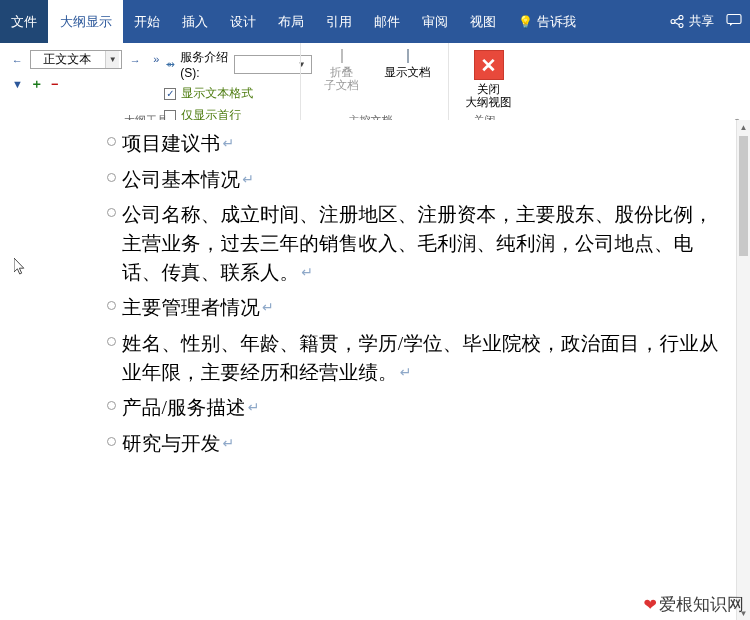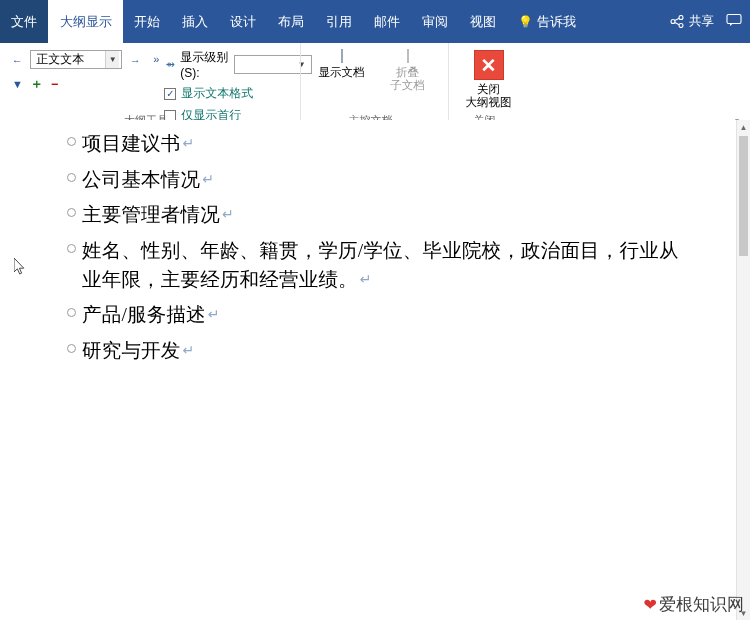--- a/index.html
+++ b/index.html
@@ -85,21 +85,21 @@
     display: inline-flex; align-items: center; justify-content: center;
     color: #2b579a; font-size: 11px; line-height: 1;
   }
   .arrow-btn.gray { color: #3a6ea5; }
   .lvl-select {
     width: 92px; height: 19px;
     border: 1px solid #a3a3a3;
     background: #fff;
     font-size: 12px;
     display: flex; align-items: center;
-    padding-left: 5px;
+    padding-left: 12px;
     position: relative;
     color: #000;
   }
   .lvl-select .caret {
     position: absolute; right: 2px; top: 0; bottom: 0;
     width: 14px;
     display: flex; align-items: center; justify-content: center;
     font-size: 8px; color: #444;
     background: #f0f0f0;
     border-left: 1px solid #cfcfcf;
@@ -111,21 +111,21 @@
     border: 1px solid #a3a3a3;
     background: #fff;
     position: relative;
   }
   .sl-select .caret {
     position: absolute; right: 2px; top: 0; bottom: 0;
     width: 14px;
     display: flex; align-items: center; justify-content: center;
     font-size: 8px; color: #444;
   }
-  .chk-row { display: flex; align-items: center; gap: 5px; font-size: 12px; color: #0f766e; }
+  .chk-row { display: flex; align-items: center; gap: 5px; font-size: 12px; color: #4d7c0f; }
   .chk {
     width: 12px; height: 12px;
     border: 1px solid #767676;
     background: #fff;
     display: inline-flex; align-items: center; justify-content: center;
     font-size: 10px; color: #2b579a; line-height: 1;
   }
   .chk.checked::after { content: "✓"; }
   .plusminus { color: #1a7a1a; font-weight: bold; font-size: 13px; }
   .minus { color: #b00; font-weight: bold; font-size: 13px; }
@@ -169,21 +169,21 @@
     font-size: 11px; color: #444;
   }
 
   
   .docarea {
     position: absolute;
     top: 120px; left: 0; right: 0; bottom: 0;
     background: #ffffff;
     overflow: hidden;
   }
-  .outline-list { padding: 10px 14px 0 60px; }
+  .outline-list { padding: 10px 14px 0 60px; margin-left: 40px; }
   .o-item {
     display: flex;
     align-items: flex-start;
     margin-bottom: 7px;
   }
   .bullet {
     flex: 0 0 auto;
     width: 22px;
     padding-top: 7px;
     display: flex; justify-content: center;
@@ -331,48 +331,48 @@
           <div class="ot-row">
             <span class="arrow-btn">▲</span>
             <span class="arrow-btn">▼</span>
             <span class="plusminus">＋</span>
             <span class="minus">－</span>
           </div>
         </div>
         <div class="ot-right-col">
           <div class="show-level-row">
             <span class="arrow-btn gray">⇴</span>
-            <span class="sl-label">显示级别(S):</span>
+            <span class="sl-label">服务介绍(S):</span>
             <div class="sl-select">
               <span class="caret">▼</span>
             </div>
           </div>
           <div class="chk-row">
             <span class="chk checked"></span>
             <span>显示文本格式</span>
           </div>
           <div class="chk-row">
             <span class="chk"></span>
             <span>仅显示首行</span>
           </div>
         </div>
       </div>
       <div class="group-label">大纲工具</div>
     </div>
 
     <div class="group" style="width:148px;">
       <div class="group-body">
-        <div class="bigbtn">
-          <span class="glyph"><span class="doc-icon"></span></span>
-          <span>显示文档</span>
-        </div>
         <div class="bigbtn disabled">
           <span class="glyph"><span class="doc-icon gray"></span></span>
           <span>折叠</span>
           <span>子文档</span>
+        </div>
+        <div class="bigbtn">
+          <span class="glyph"><span class="doc-icon"></span></span>
+          <span>显示文档</span>
         </div>
       </div>
       <div class="group-label">主控文档</div>
     </div>
 
     <div class="group" style="width:80px;">
       <div class="group-body">
         <div class="bigbtn">
           <span class="glyph">
               <span class="close-icon">✕</span>
@@ -397,20 +397,26 @@
         <span class="o-text"><span>项目建议书</span><span class="pilcrow">↵</span></span>
       </div>
 
       <div class="o-item">
         <span class="bullet">
             <span class="ring"></span>
           </span>
         <span class="o-text"><span>公司基本情况</span><span class="pilcrow">↵</span></span>
       </div>
 
+      <div class="o-item">
+        <span class="bullet">
+            <span class="ring"></span>
+          </span>
+        <span class="o-text"><span>公司名称、成立时间、注册地区、注册资本，主要股东、股份比例，主营业务，过去三年的销售收入、毛利润、纯利润，公司地点、电话、传真、联系人。</span><span class="pilcrow">↵</span></span>
+      </div>
 
       <div class="o-item">
         <span class="bullet">
             <span class="ring"></span>
           </span>
         <span class="o-text"><span>主要管理者情况</span><span class="pilcrow">↵</span></span>
       </div>
 
       <div class="o-item">
         <span class="bullet">

